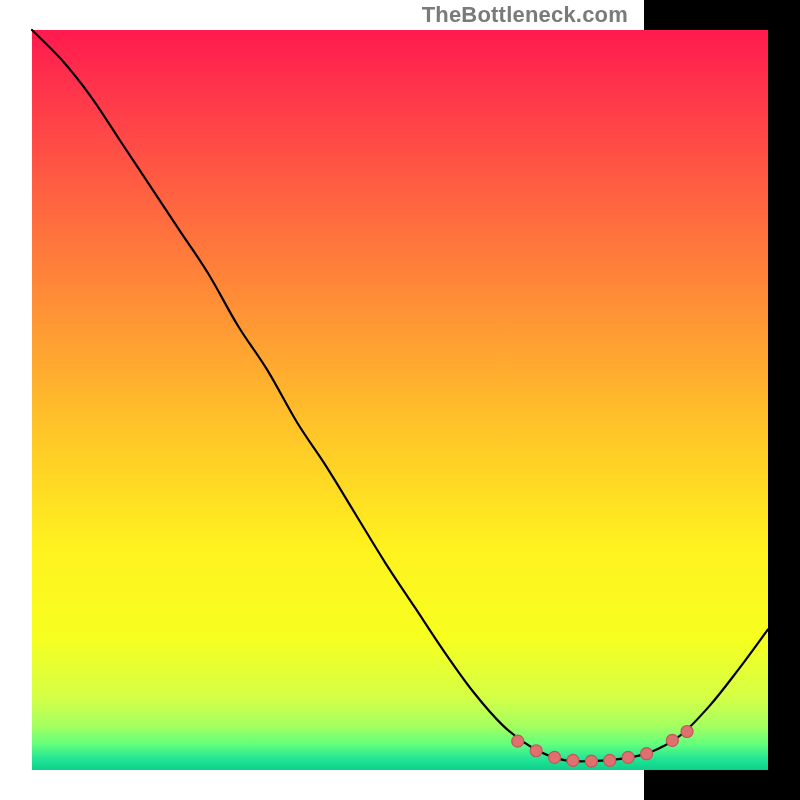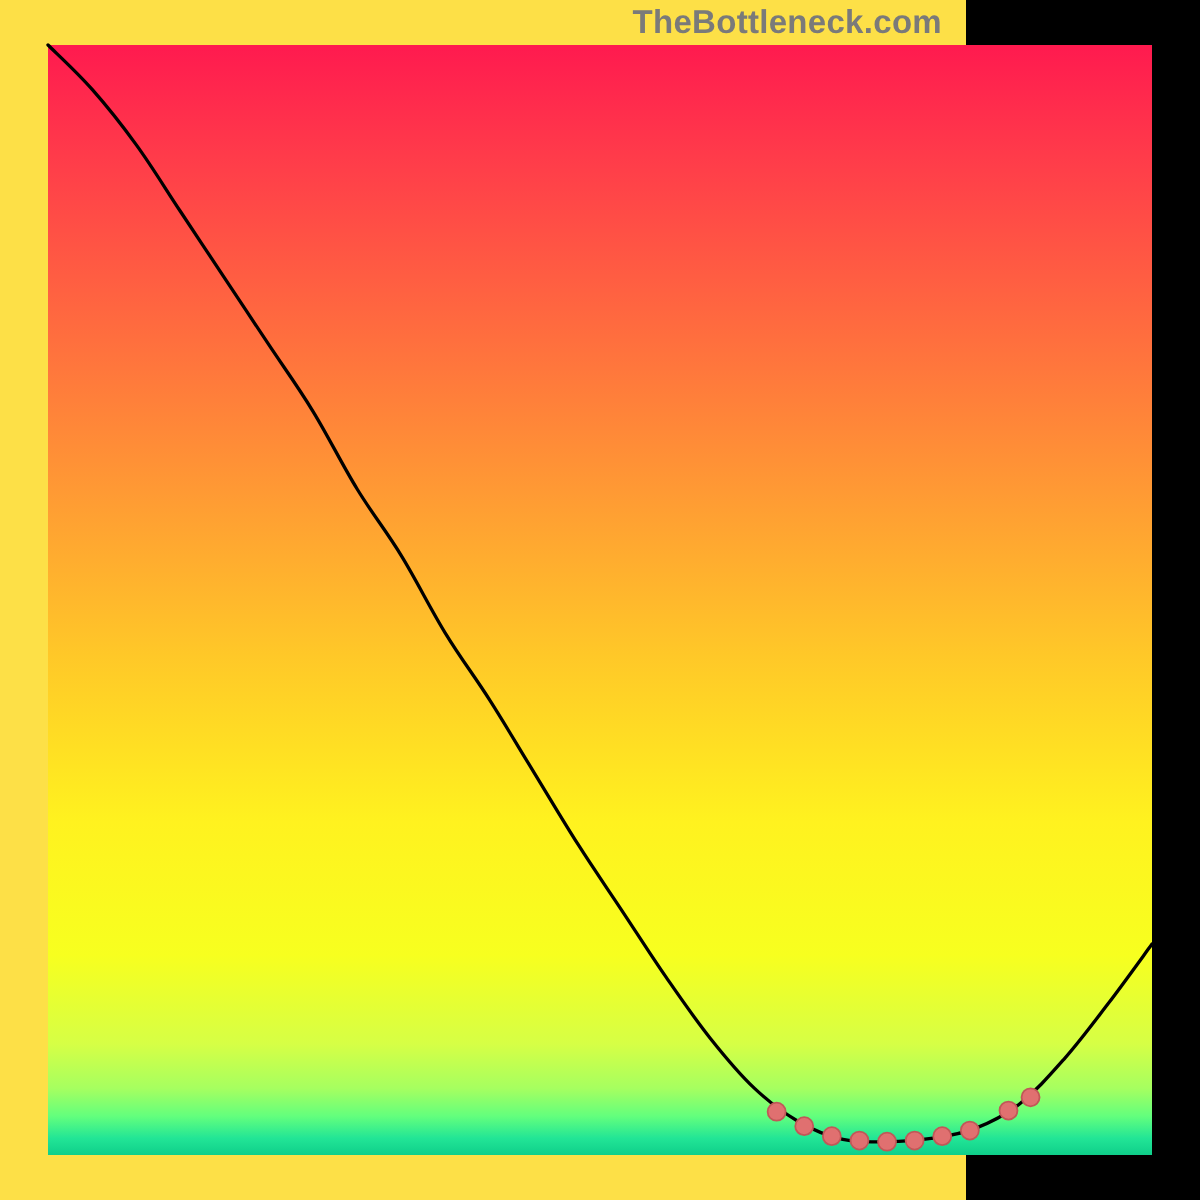--- a/index.html
+++ b/index.html
@@ -7,21 +7,21 @@
     padding: 0;
     width: 800px;
     height: 800px;
     background: #000000;
     overflow: hidden;
   }
   .container {
     position: relative;
     width: 644px;
     height: 800px;
-    background: #fde047;
+    background: #ffffff;
   }
   .watermark {
     position: absolute;
     top: 2px;
     right: 16px;
     font-family: Arial, Helvetica, sans-serif;
     font-size: 22px;
     font-weight: 600;
     color: #7a7a7a;
     letter-spacing: 0.2px;

